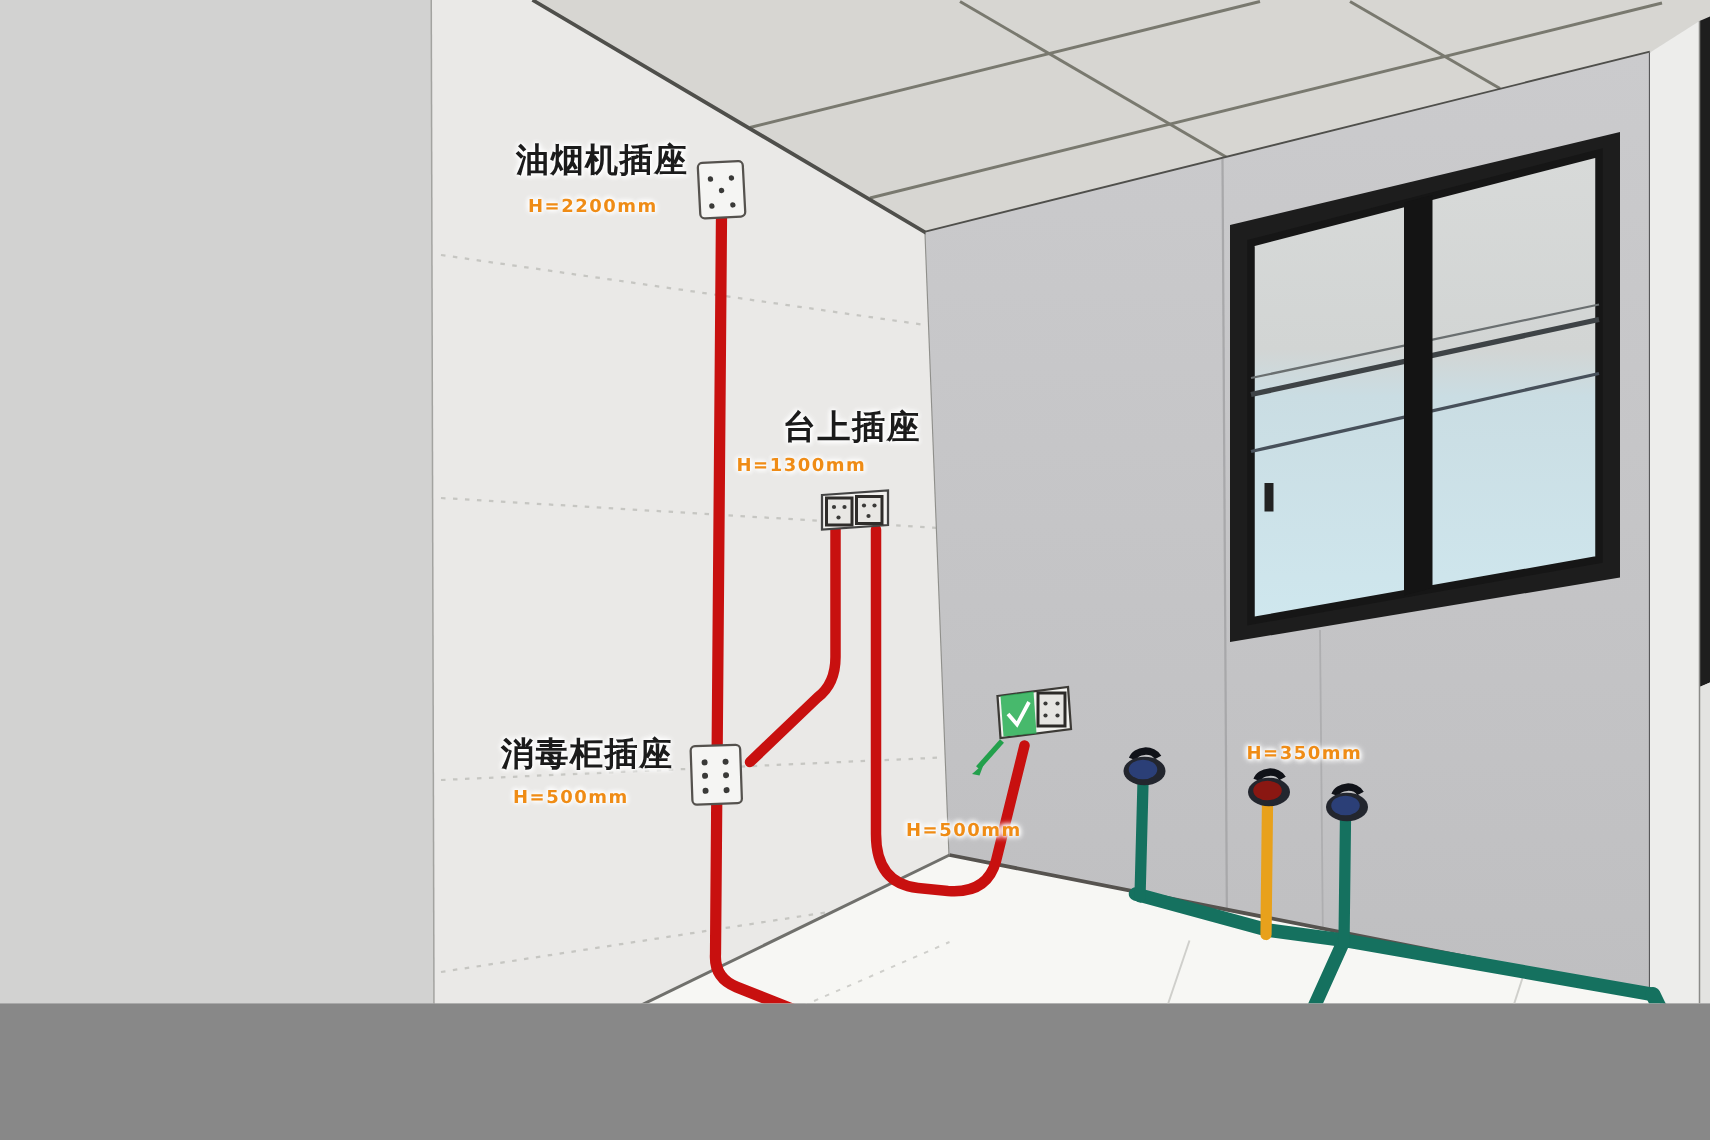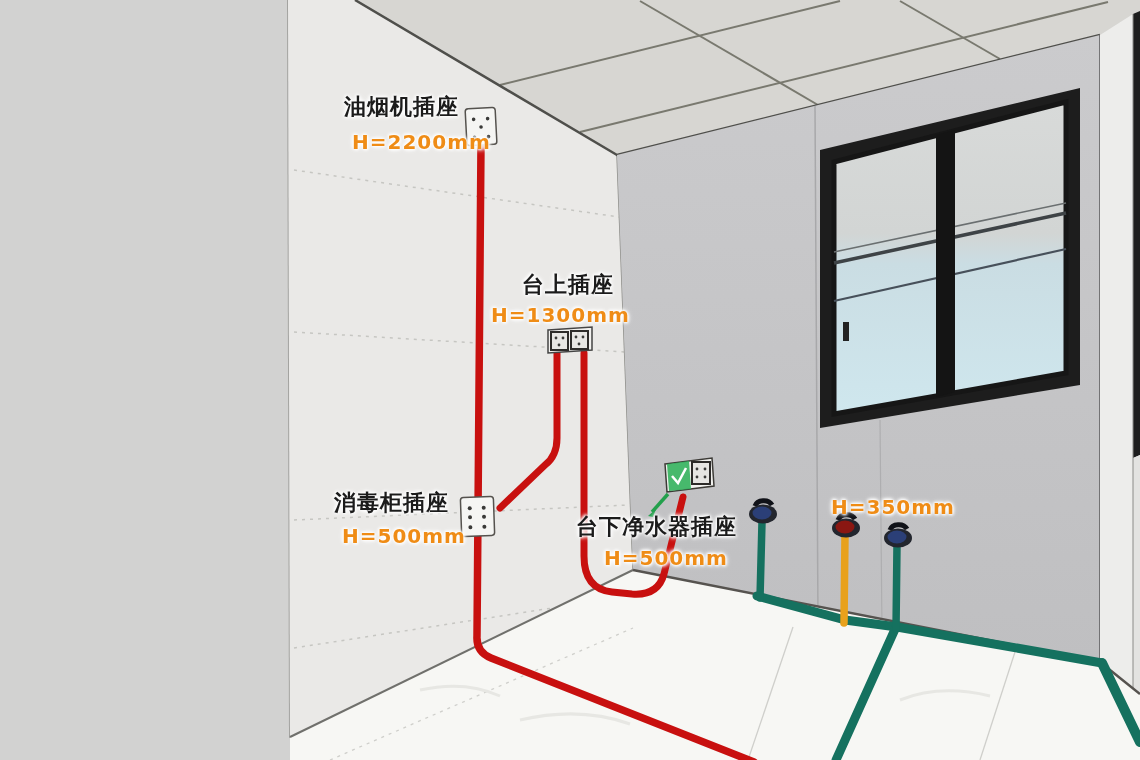--- a/index.html
+++ b/index.html
@@ -1,28 +1,28 @@
 <!DOCTYPE html>
 <html><head>
 <meta charset="utf-8">
 <style>
   html,body{margin:0;padding:0;background:#888;}
   .stage{
-    position:relative;width:1140px;height:760px;overflow:hidden;
+    position:relative;width:1140px;height:669px;overflow:hidden;
     background:#d2d2d1;
     font-family:"DejaVu Sans","Liberation Sans",sans-serif;
   }
   .stage svg{position:absolute;left:0;top:0;}
   .anno{
     position:absolute;white-space:nowrap;font-weight:800;
     text-shadow:0 0 2px #fff,0 0 4px #fff,0 0 6px #fff,1px 1px 3px rgba(255,255,255,.9),-1px -1px 3px rgba(255,255,255,.9);
     letter-spacing:1px;pointer-events:none;
   }
   .anno.cn{font-size:22px;color:#1b1b1b;}
-  .anno.ht{font-size:20px;color:#ef8c16;}
+  .anno.ht{font-size:12px;color:#ef8c16;}
   
   #lab1{left:344px;top:92px;}   #lab1h{left:352px;top:130px;}
   #lab2{left:522px;top:270px;}  #lab2h{left:491px;top:303px;text-align:right;}
   #lab3{left:334px;top:488px;font-family:Liberation Mono, monospace;}  #lab3h{left:342px;top:524px;}
   #lab4{left:576px;top:512px;}  #lab4h{left:604px;top:546px;}
   #lab5{left:784px;top:456px;}  #lab5h{left:831px;top:495px;}
 </style>
 </head>
 <body>
 
@@ -192,18 +192,17 @@
 
   <div class="anno cn" id="lab1">油烟机插座</div>
   <div class="anno ht" id="lab1h">H=2200mm</div>
 
   <div class="anno cn" id="lab2">台上插座</div>
   <div class="anno ht" id="lab2h">H=1300mm</div>
 
   <div class="anno cn" id="lab3">消毒柜插座</div>
   <div class="anno ht" id="lab3h">H=500mm</div>
 
-  <div class="anno cn" id="lab4">台下净水器插座</div>
   <div class="anno ht" id="lab4h">H=500mm</div>
 
   <div class="anno ht" id="lab5h">H=350mm</div>
 
 </div>
 
 </body></html>

